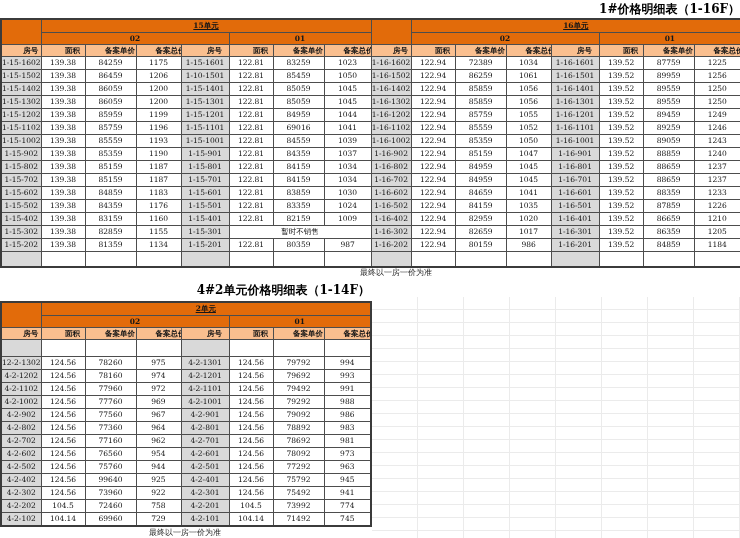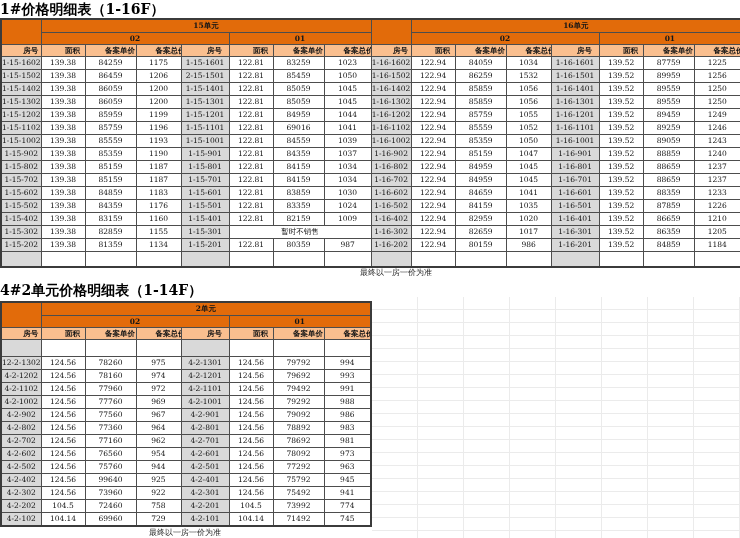--- a/index.html
+++ b/index.html
@@ -7,30 +7,30 @@
        font-family:"DejaVu Serif","Liberation Serif",serif;color:#111;}
   .grid-bg{position:absolute;left:372px;top:297px;width:368px;height:241px;
     background-image:
       repeating-linear-gradient(to right,transparent 0,transparent 45px,#ebebeb 45px,#ebebeb 46px),
       repeating-linear-gradient(to bottom,transparent 0,transparent 12px,#ebebeb 12px,#ebebeb 13px);}
   .tbl{border-collapse:collapse;table-layout:fixed;position:absolute;border:2px solid #3b3b3b;}
   .tbl th,.tbl td{border:1px solid #4d4d4d;padding:0;text-align:center;vertical-align:middle;
       font-size:7.5px;line-height:1.05;overflow:hidden;white-space:nowrap;}
   #t1{left:0;top:18px;width:740px;}
   #t2{left:0;top:301px;width:370px;}
-  .r-unit th{height:12px;}
+  .r-unit th{height:12px;text-decoration:underline;}
   .r-group th{height:11px;}
   .r-cols th{height:11px;padding-left:19px;}
   .tbl tbody td{height:12px;}
   #t1 tbody tr:last-child td{height:14px;}
   #t2 tbody tr:first-child td{height:16px;}
   .dark{background:#E26B0A;color:#161616;font-weight:bold;font-size:8px;}
   .light{background:#FABF8F;color:#161616;font-weight:bold;}
   .room{background:#D9D9D9;}
-  .sheet-title{position:absolute;text-align:left;font-weight:bold;font-size:14px;color:#000;}
+  .sheet-title{position:absolute;text-align:right;font-weight:bold;font-size:12px;color:#000;}
   #title1{left:0;top:1px;width:740px;}
   #title2{left:0;top:282px;width:370px;}
   .tbl-footer{position:absolute;text-align:center;font-size:8px;color:#222;}
   #footer1{left:26px;top:267px;width:740px;}
   #footer2{left:0;top:527px;width:370px;}
 </style>
 </head>
 <body>
 
 <div class="grid-bg"></div>
@@ -93,40 +93,40 @@
         <td class="room">1-15-1602</td>
         <td>139.38</td>
         <td>84259</td>
         <td>1175</td>
         <td class="room">1-15-1601</td>
         <td>122.81</td>
         <td>83259</td>
         <td>1023</td>
         <td class="room">1-16-1602</td>
         <td>122.94</td>
-        <td>84059</td>
+        <td>72389</td>
         <td>1034</td>
         <td class="room">1-16-1601</td>
         <td>139.52</td>
         <td>87759</td>
         <td>1225</td>
       </tr>
       <tr>
         <td class="room">1-15-1502</td>
         <td>139.38</td>
         <td>86459</td>
         <td>1206</td>
-        <td class="room">2-15-1501</td>
+        <td class="room">1-10-1501</td>
         <td>122.81</td>
         <td>85459</td>
         <td>1050</td>
         <td class="room">1-16-1502</td>
         <td>122.94</td>
         <td>86259</td>
-        <td>1532</td>
+        <td>1061</td>
         <td class="room">1-16-1501</td>
         <td>139.52</td>
         <td>89959</td>
         <td>1256</td>
       </tr>
       <tr>
         <td class="room">1-15-1402</td>
         <td>139.38</td>
         <td>86059</td>
         <td>1200</td>

